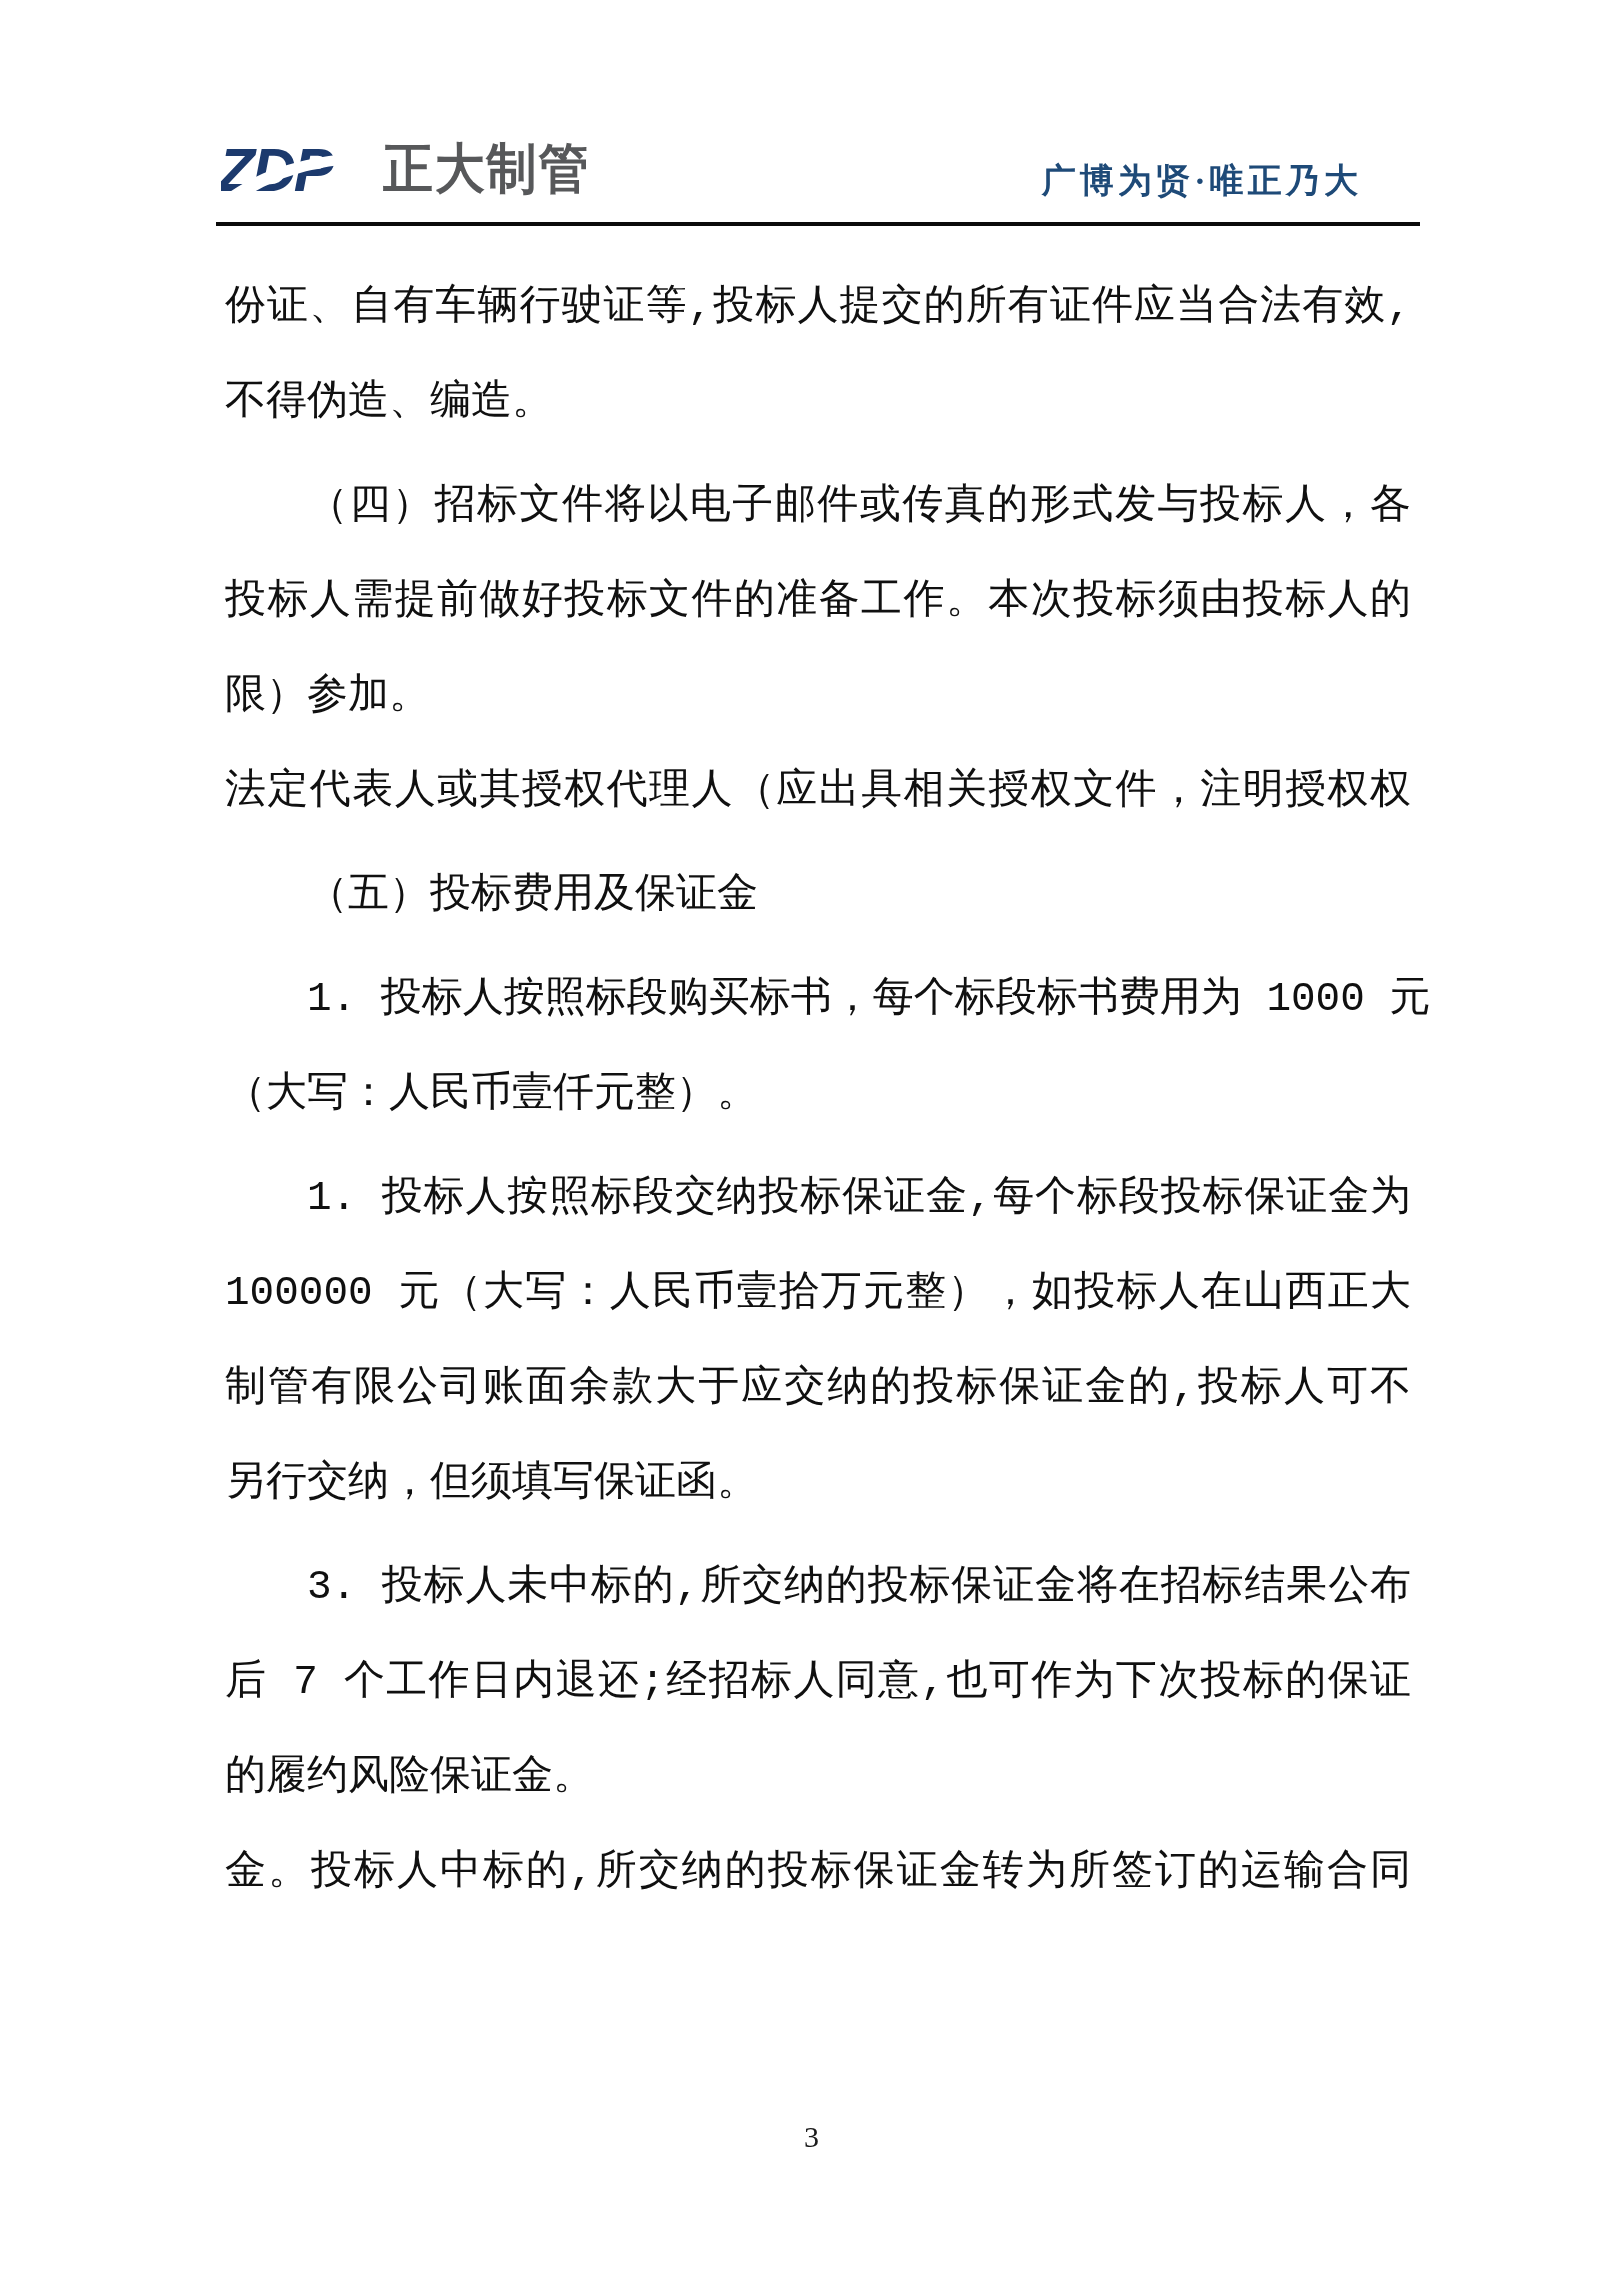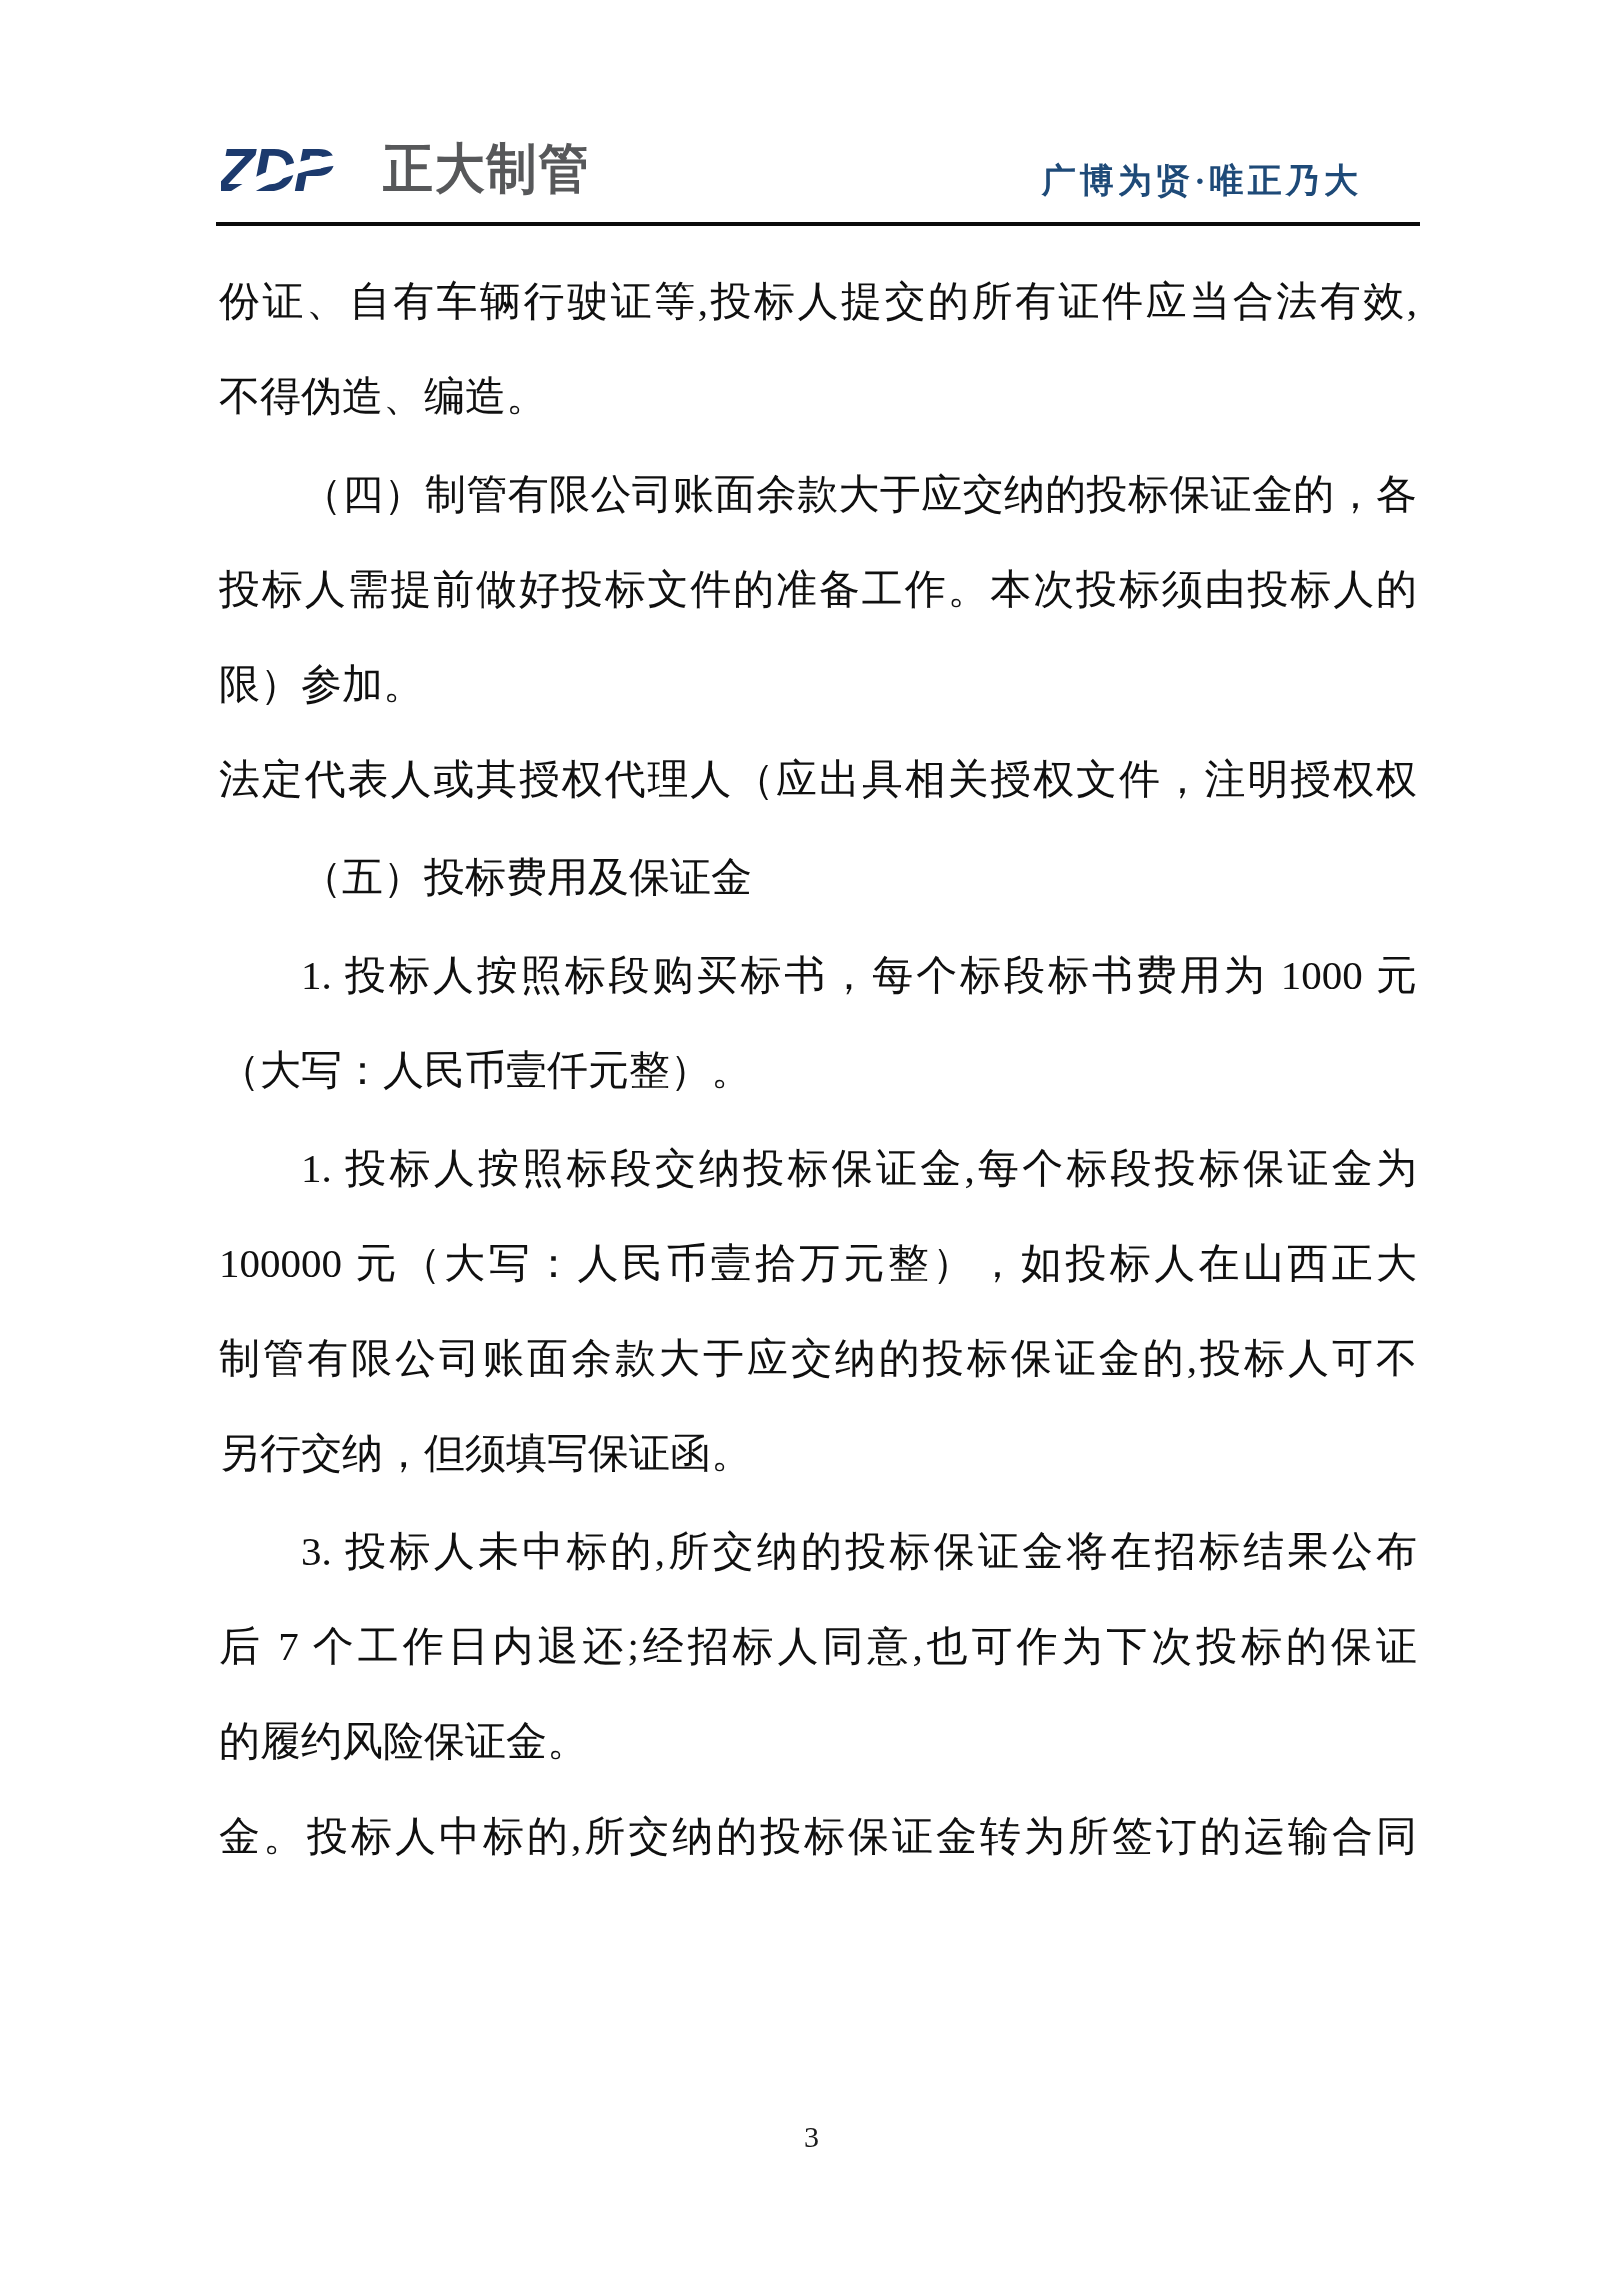--- a/index.html
+++ b/index.html
@@ -54,21 +54,21 @@
   
   .doc-body {
     position: absolute;
     left: 216px;
     top: 251px;
     width: 1204px;
     font-size: 41px;
     color: #101010;
     line-height: 95px;
   }
-  .para { margin: 3px; }
+  .para { margin: 9px; font-family: Liberation Mono, monospace; }
   .line {
     height: 95px;
     text-align: justify;
     text-align-last: justify;
     white-space: nowrap;
   }
   .line.last {
     text-align: right;
     text-align-last: left;
   }
@@ -105,21 +105,21 @@
 
     <div class="header-rule"></div>
   </header>
 
   <main id="doc-body" class="doc-body">
       <div class="para">
         <div class="line">份证、自有车辆行驶证等,投标人提交的所有证件应当合法有效,</div>
         <div class="line last">不得伪造、编造。</div>
       </div>
       <div class="para">
-        <div class="line indent">（四）制管有限公司账面余款大于应交纳的投标保证金的，各</div>
+        <div class="line indent">（四）招标文件将以电子邮件或传真的形式发与投标人，各</div>
         <div class="line">投标人需提前做好投标文件的准备工作。本次投标须由投标人的</div>
         <div class="line last">限）参加。</div>
         <div class="line">法定代表人或其授权代理人（应出具相关授权文件，注明授权权</div>
       </div>
       <div class="para">
         <div class="line last indent">（五）投标费用及保证金</div>
       </div>
       <div class="para">
         <div class="line indent">1. 投标人按照标段购买标书，每个标段标书费用为 1000 元</div>
         <div class="line last">（大写：人民币壹仟元整）。</div>

